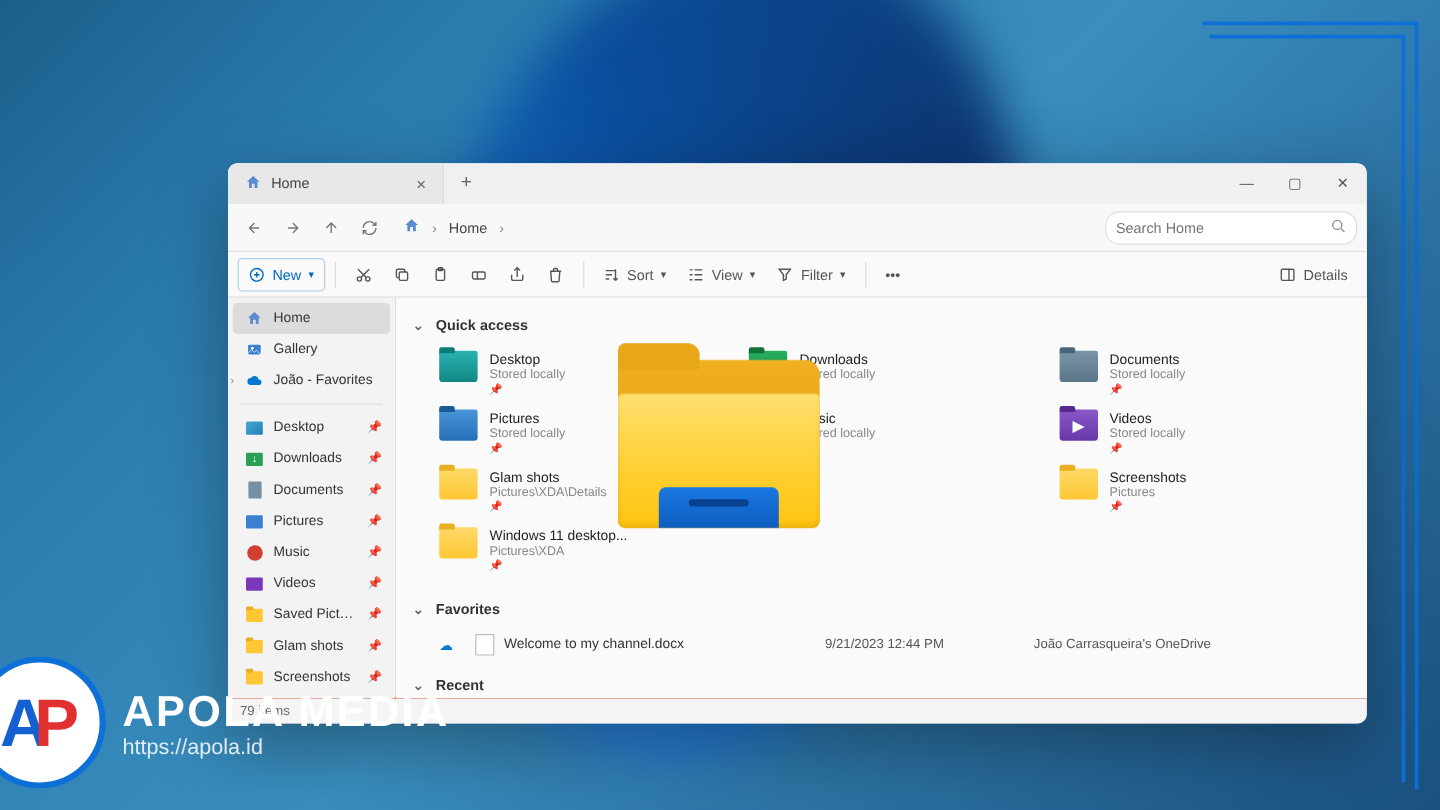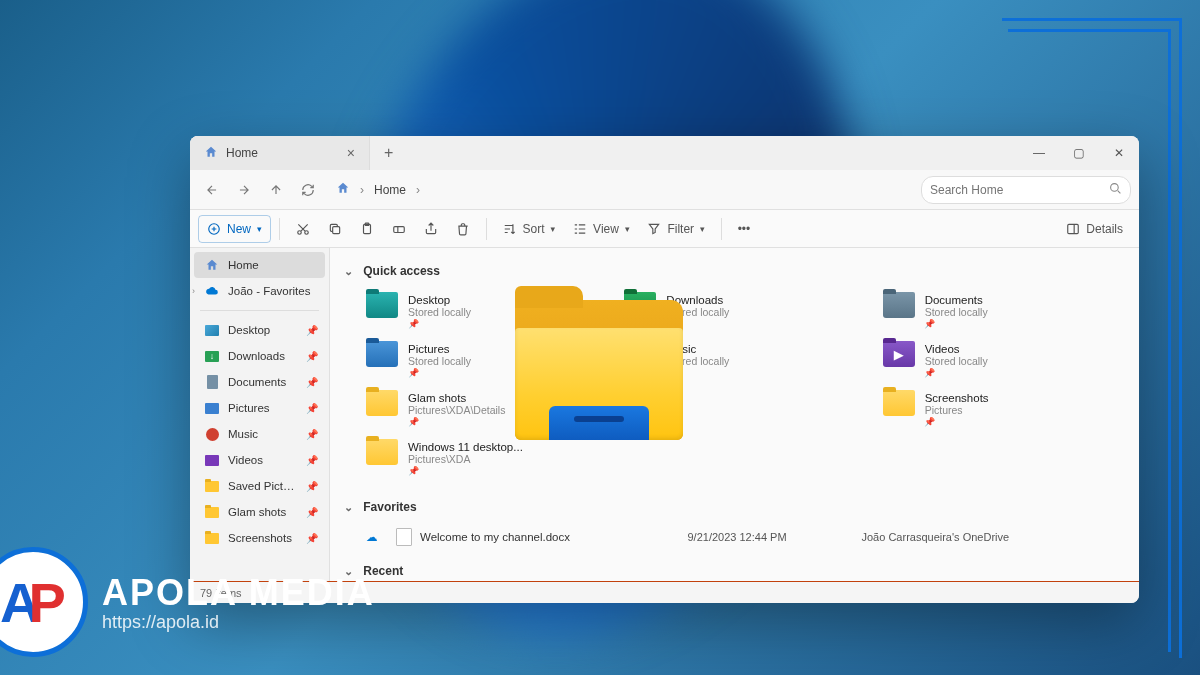--- a/index.html
+++ b/index.html
@@ -327,20 +327,30 @@
     <div class="sidebar" id="sidebar">
         <div class="sb-item active">
           <span class="ficon">
             <svg width="14" height="14" viewBox="0 0 24 24" fill="#5a8ad0">
               <path d="M12 3l9 8h-3v9h-4v-6h-4v6H6v-9H3z"></path>
             </svg>
           </span>
           <span>Home</span>
         </div>
         <div class="sb-item">
+          <span class="ficon">
+            <svg width="14" height="14" viewBox="0 0 24 24" fill="#3a80d0">
+              <rect x="3" y="5" width="18" height="14" rx="2"></rect>
+              <circle cx="9" cy="10" r="2" fill="#fff"></circle>
+              <path d="M3 17l5-5 4 4 3-3 6 6" stroke="#fff" fill="none"></path>
+            </svg>
+          </span>
+          <span>Gallery</span>
+        </div>
+        <div class="sb-item">
           <span class="exp">›</span>
           <span class="ficon">
             <svg width="14" height="14" viewBox="0 0 24 24" fill="#0078d4">
               <path d="M6 18a5 5 0 0 1 1-9.9A6 6 0 0 1 18 10a4 4 0 0 1 0 8H6z"></path>
             </svg>
           </span>
           <span>João - Favorites</span>
         </div>
         <div class="sb-divider"></div>
         <div class="sb-item">

